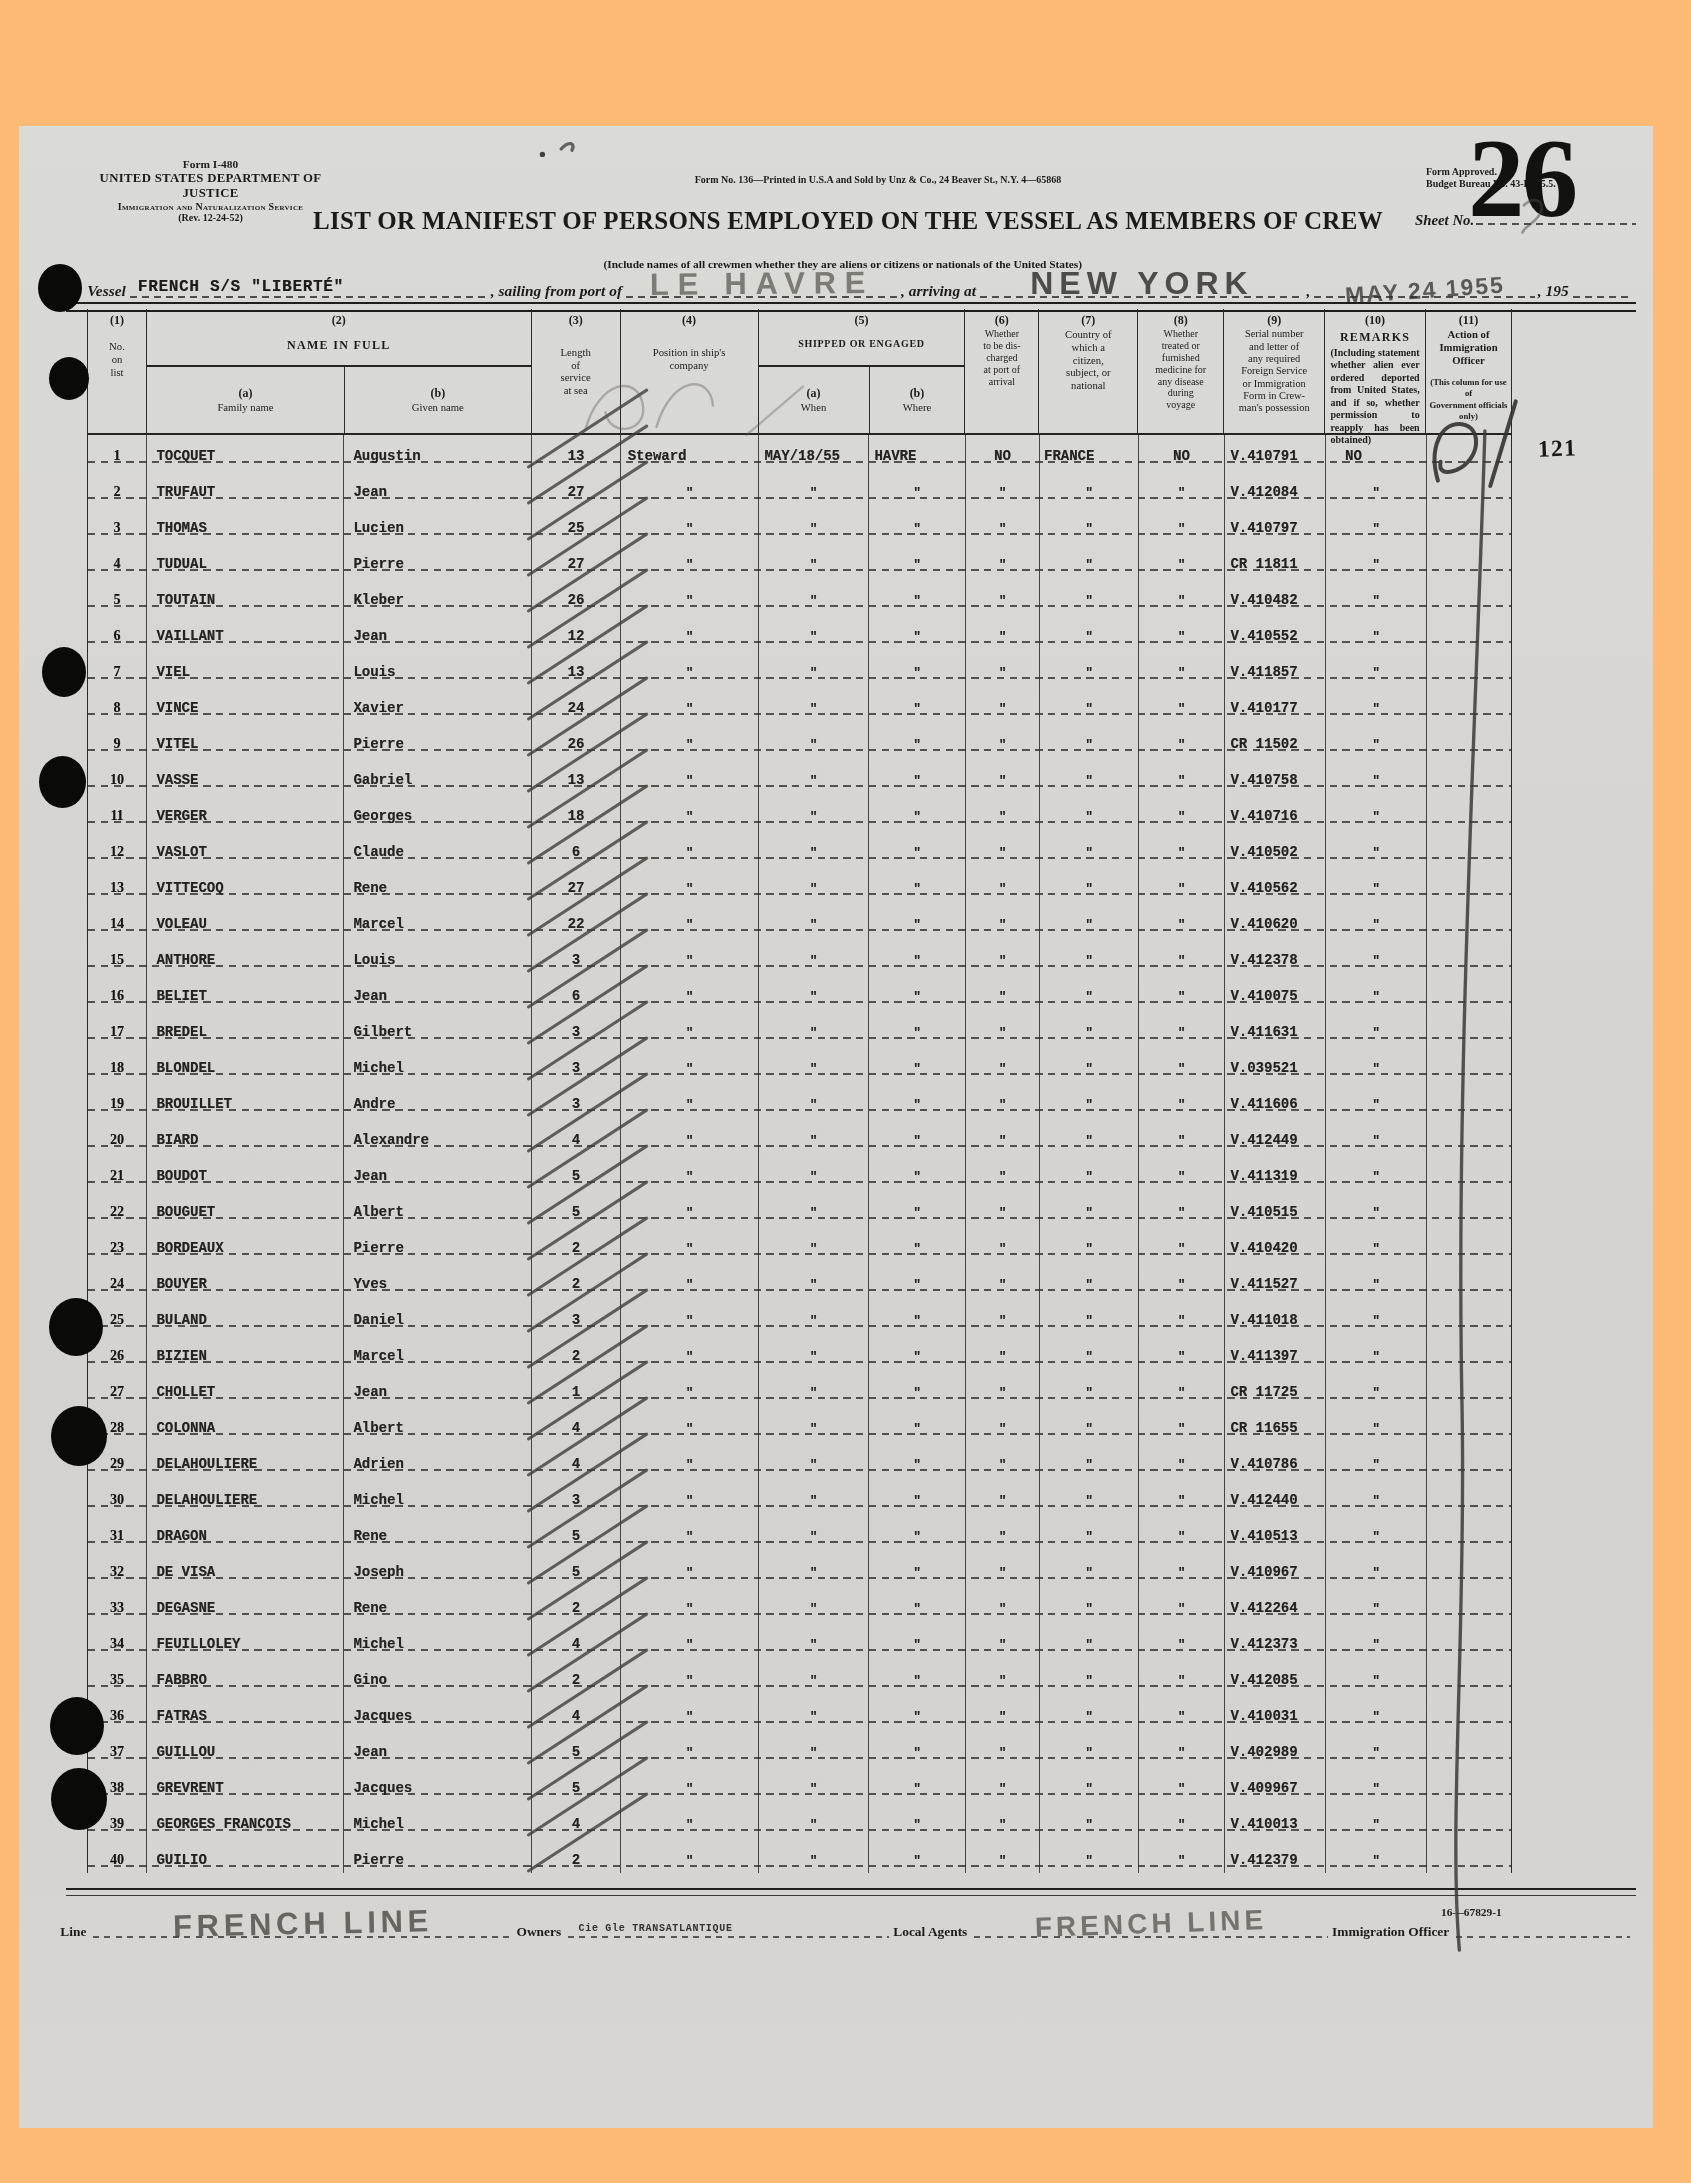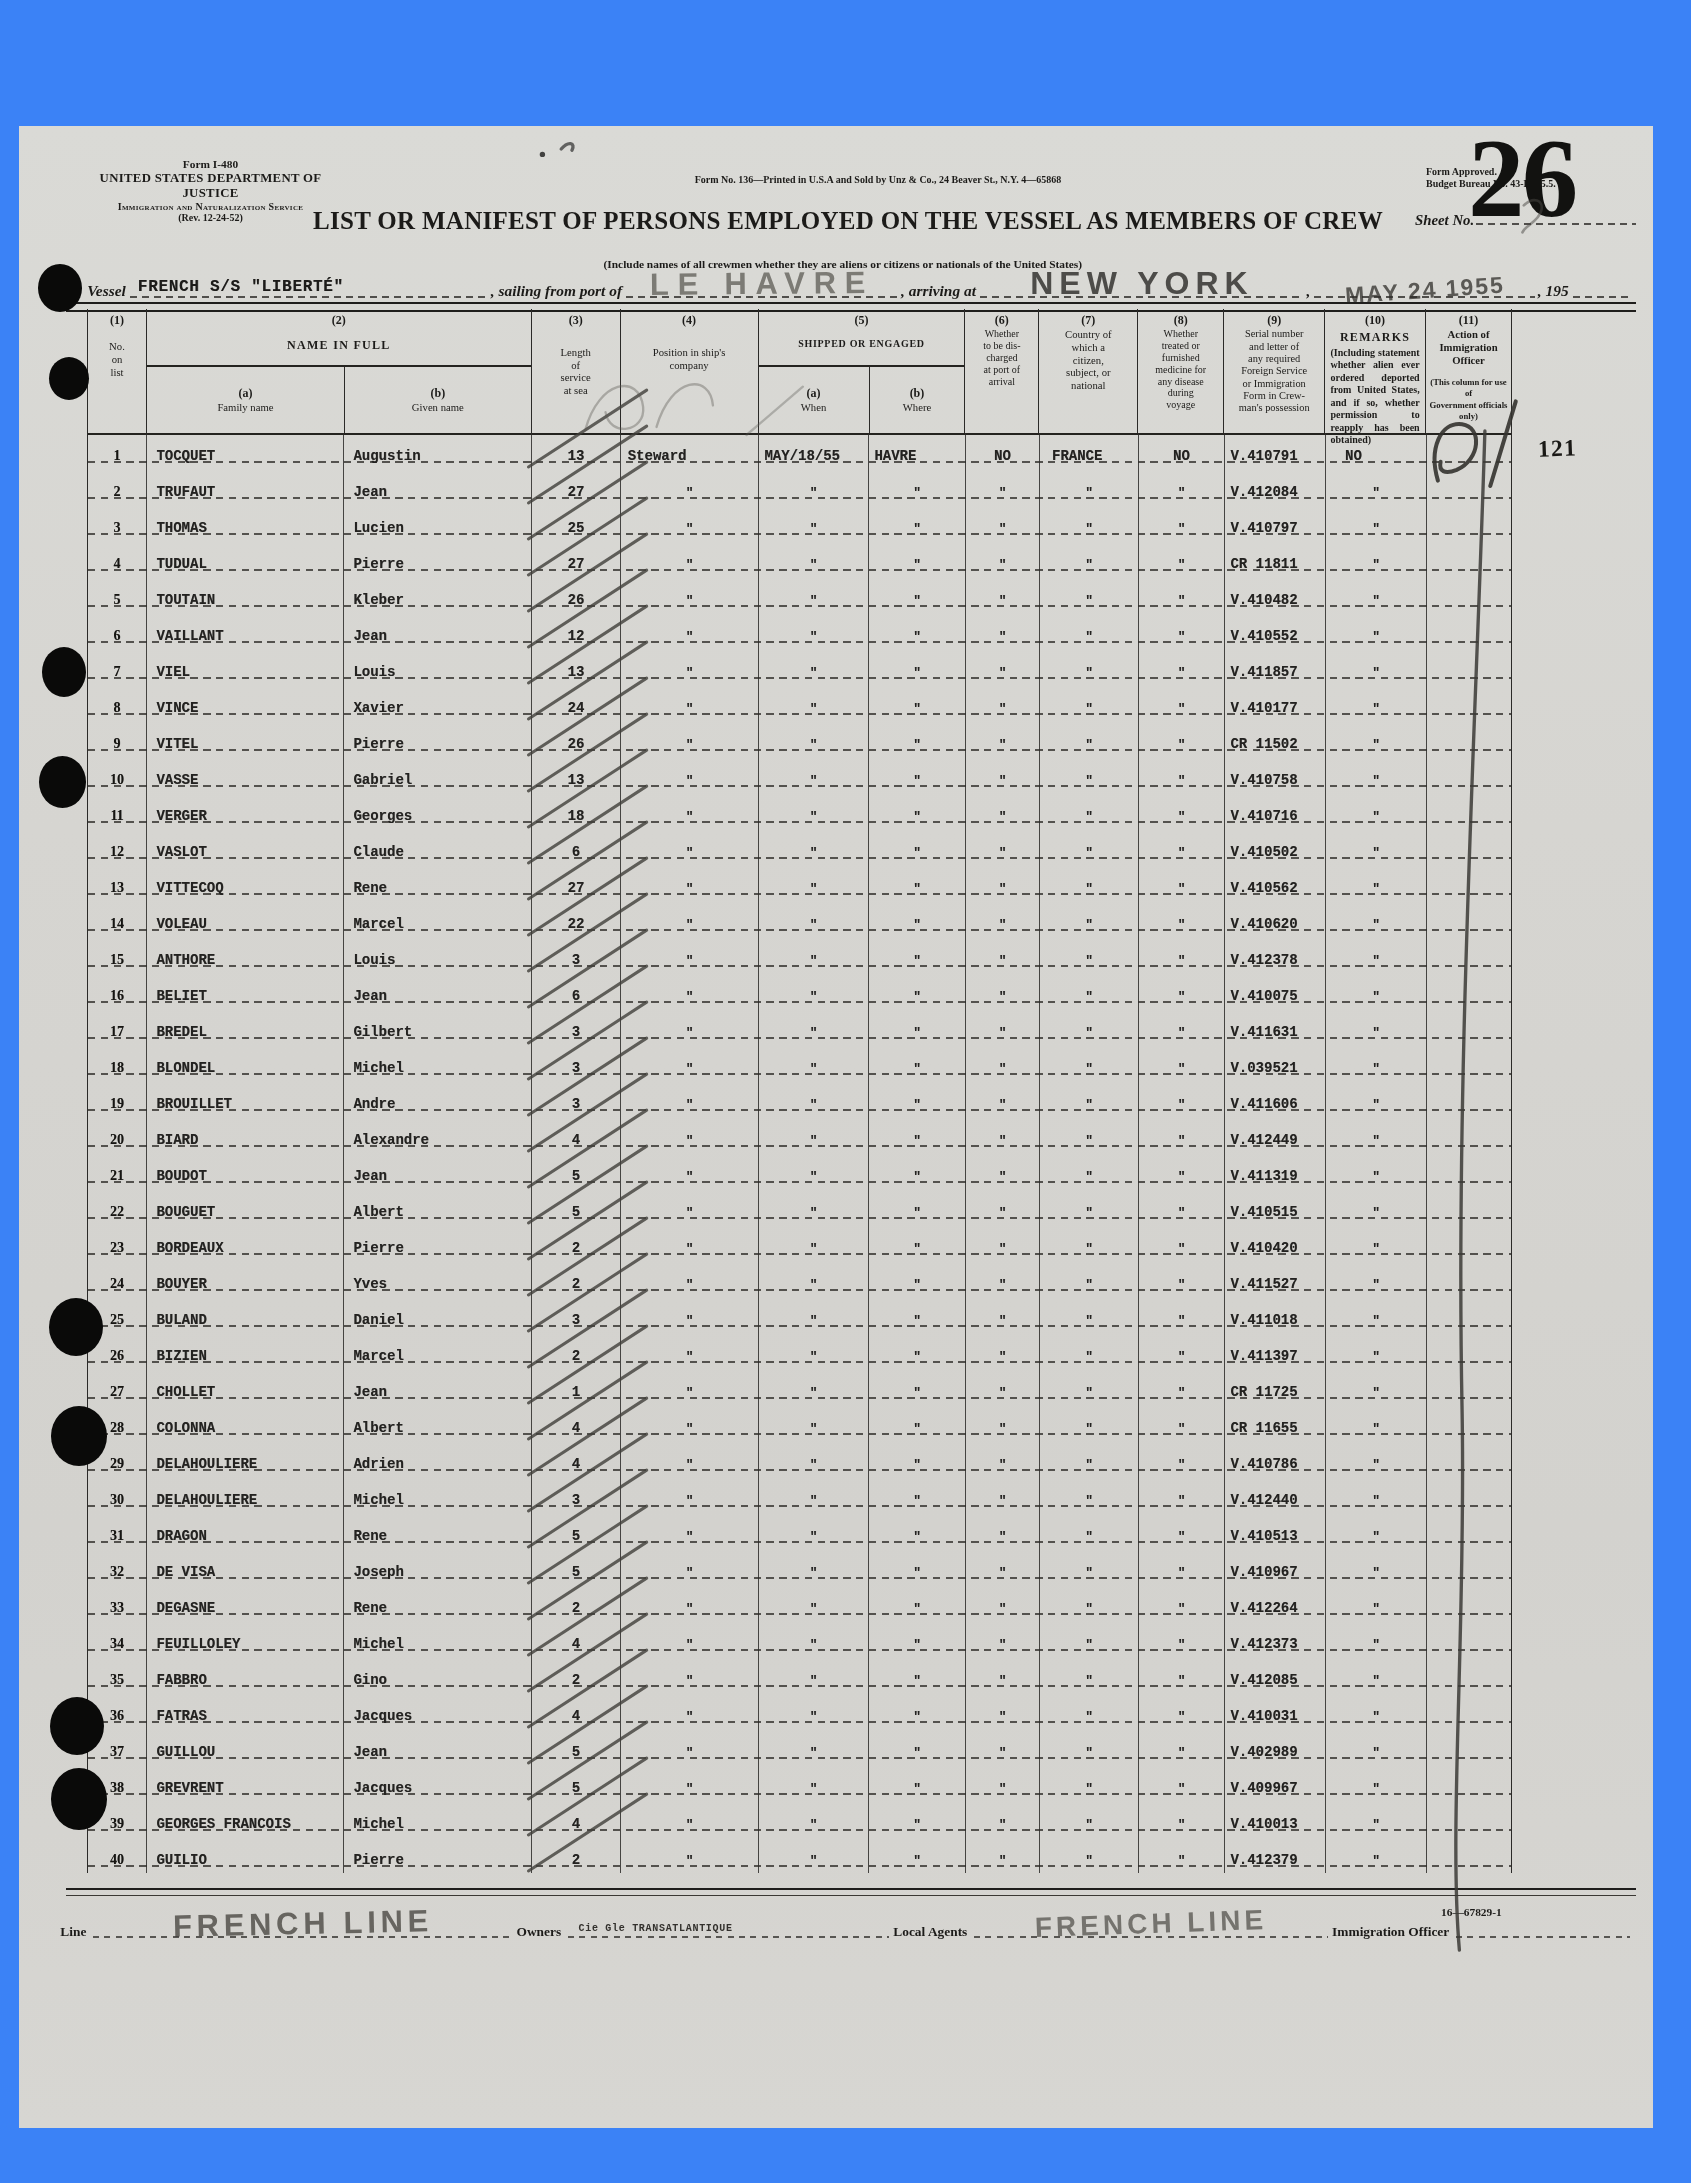--- a/index.html
+++ b/index.html
@@ -1,16 +1,16 @@
 <!DOCTYPE html>
 <html style="font-size:10.7px"><head>
 <meta charset="utf-8">
 <style>
   html,body{margin:0;padding:0;background:#000;}
-  .stage{position:relative;width:1691px;height:2183px;background:#3b82f6;overflow:hidden;
+  .stage{position:relative;width:1691px;height:2183px;background:#fdba74;overflow:hidden;
          font-family:"Liberation Serif", serif;color:#1c1b19;}
   .page{position:absolute;left:19px;top:126px;width:1634px;height:2002px;overflow:hidden;
         background:linear-gradient(180deg,#dadad6 0%,#d6d5d1 35%,#d3d2ce 70%,#d7d6d2 100%);}
   
   .hdr-left{position:absolute;left:54px;top:32px;width:275px;text-align:center;line-height:1.15;}
   .hl1{font-weight:bold;font-size:11.4px;}
   .hl2{font-weight:bold;font-size:12.8px;letter-spacing:0.3px;}
   .hl3{font-weight:bold;font-size:10px;font-variant:small-caps;letter-spacing:0.3px;}
   .hl4{font-weight:bold;font-size:10px;}
   .printer{position:absolute;left:604px;top:48px;width:510px;text-align:center;
@@ -82,21 +82,21 @@
      text-shadow:0.3px 0.3px 0.4px rgba(30,30,30,.45);z-index:1;}
   .c:first-child{border-left:none;}
   .c.no{justify-content:center;font-family:"Liberation Serif",serif;font-size:14px;color:#161512;}
   .c.family,.c.given{padding-left:9.4px;}
   .c.len{justify-content:center;position:relative;}
   .c.len::before{content:"";position:absolute;left:-4px;bottom:0px;width:144px;height:3px;
     background:#403e39;border-radius:2px;transform:rotate(-33deg);transform-origin:0 100%;
     opacity:.8;z-index:2;}
   .c.pos{padding-left:6.7px;} .c.when,.c.where{padding-left:5.4px;}
   .c.dis,.c.med{justify-content:center;}
-  .c.cty{padding-left:12px;} .c.ser{padding-left:5.4px;} .c.rem{padding-left:19px;}
+  .c.cty{padding-left:4px;} .c.ser{padding-left:5.4px;} .c.rem{padding-left:19px;}
   .c.ditto{justify-content:center;padding-left:0;font-size:12.8px;}
   .botrule{position:absolute;left:47px;right:17.5px;top:1762px;height:4.7px;
            border-top:2.7px solid #1f1e1c;border-bottom:1.3px solid #3a3834;}
   .marginnum{position:absolute;left:1519px;top:309px;font-size:23.5px;font-weight:bold;
              transform:rotate(-2deg);color:#1a1916;letter-spacing:1.3px;}
   
   .footer{position:absolute;left:40px;right:20px;top:1778px;height:39px;display:flex;
           align-items:flex-end;font-size:13.4px;font-weight:bold;}
   .flabel{white-space:nowrap;padding:0 4px 2.7px 1.3px;margin-top:39px;}
   .flead{position:relative;height:39px;}

